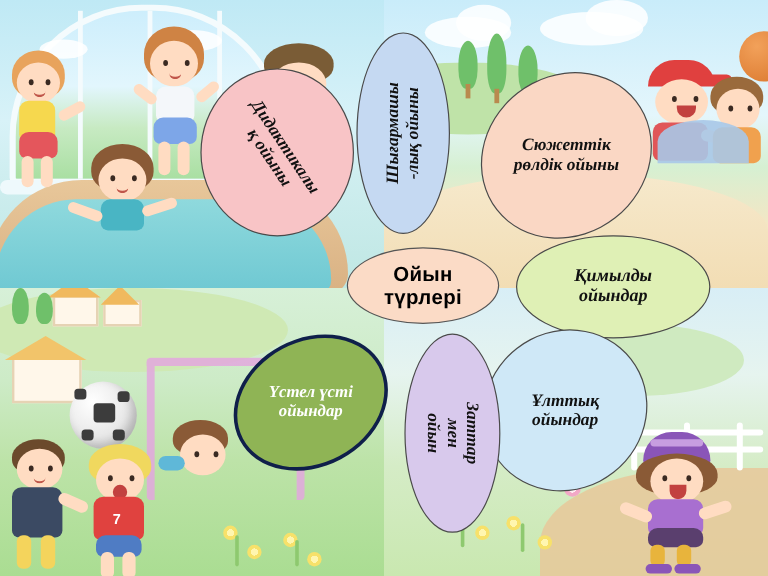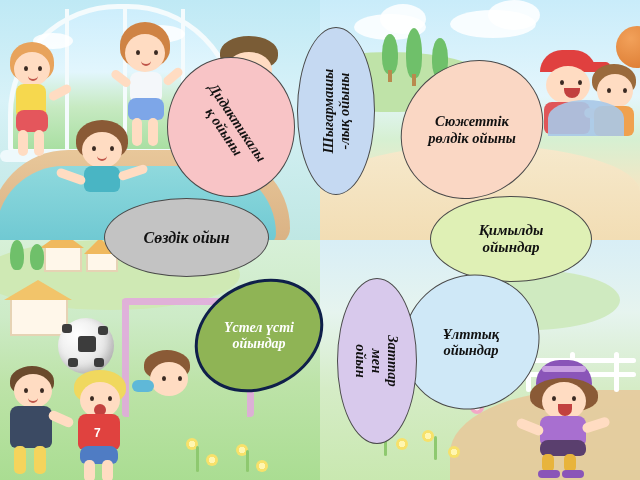--- a/index.html
+++ b/index.html
@@ -374,20 +374,21 @@
       </div>
   </div>
 
   <div class="petal" id="p-table">
     <div class="inner">
         <span class="txt">Үстел үсті
 ойындар</span>
       </div>
   </div>
 
-  <div class="petal" id="p-word">
-    <div class="inner">
-        <span class="txt">Сөздік ойын</span>
-      </div>
-  </div>
-
+
+  <div class="petal" id="p-center">
+    <div class="inner">
+        <span class="txt">Ойын
+түрлері</span>
+      </div>
+  </div>
 
 </div>
 
 </body></html>

